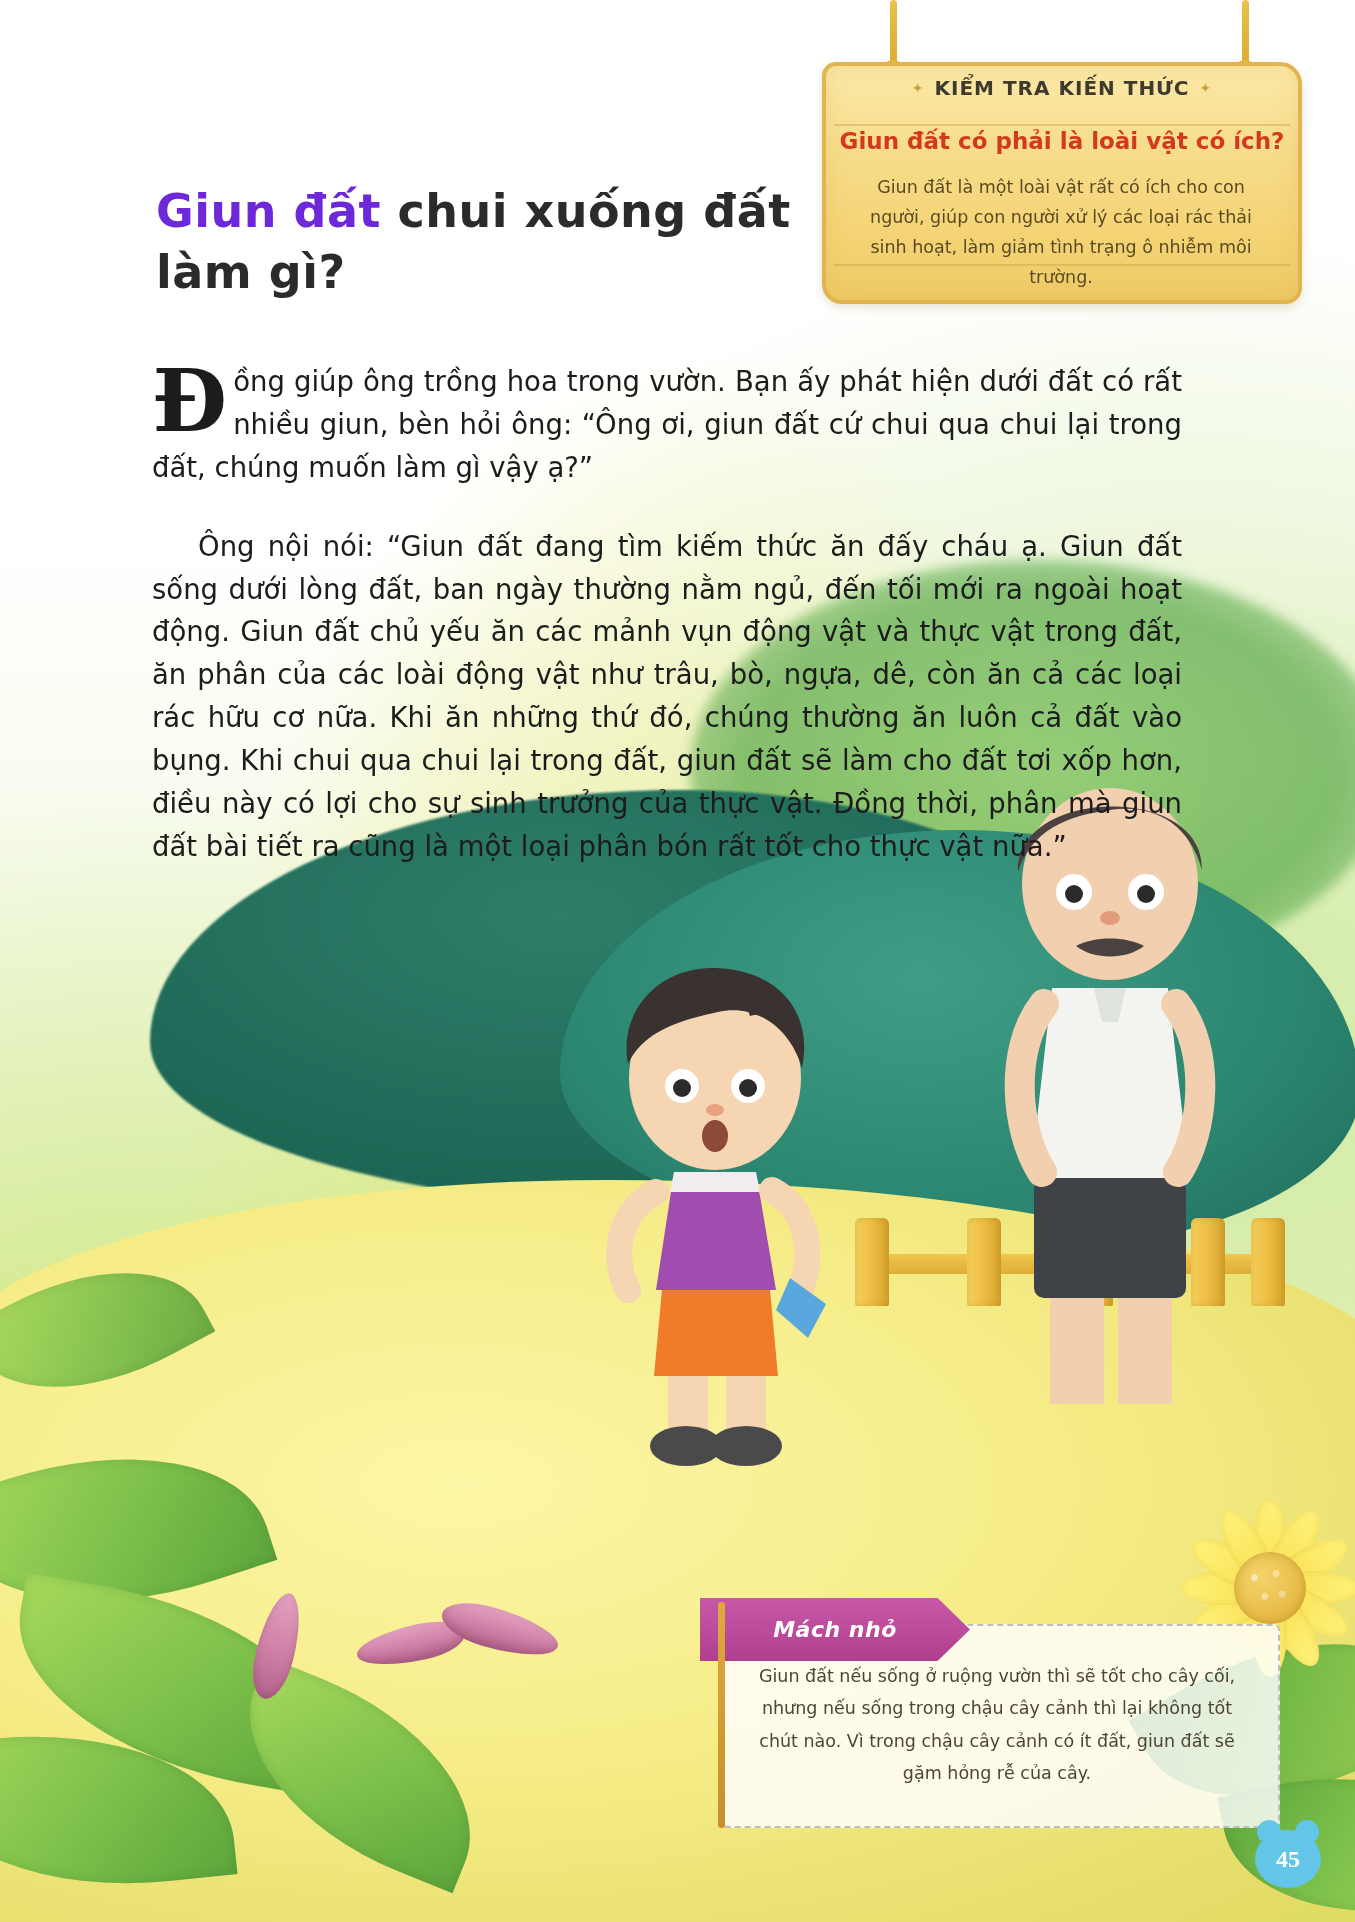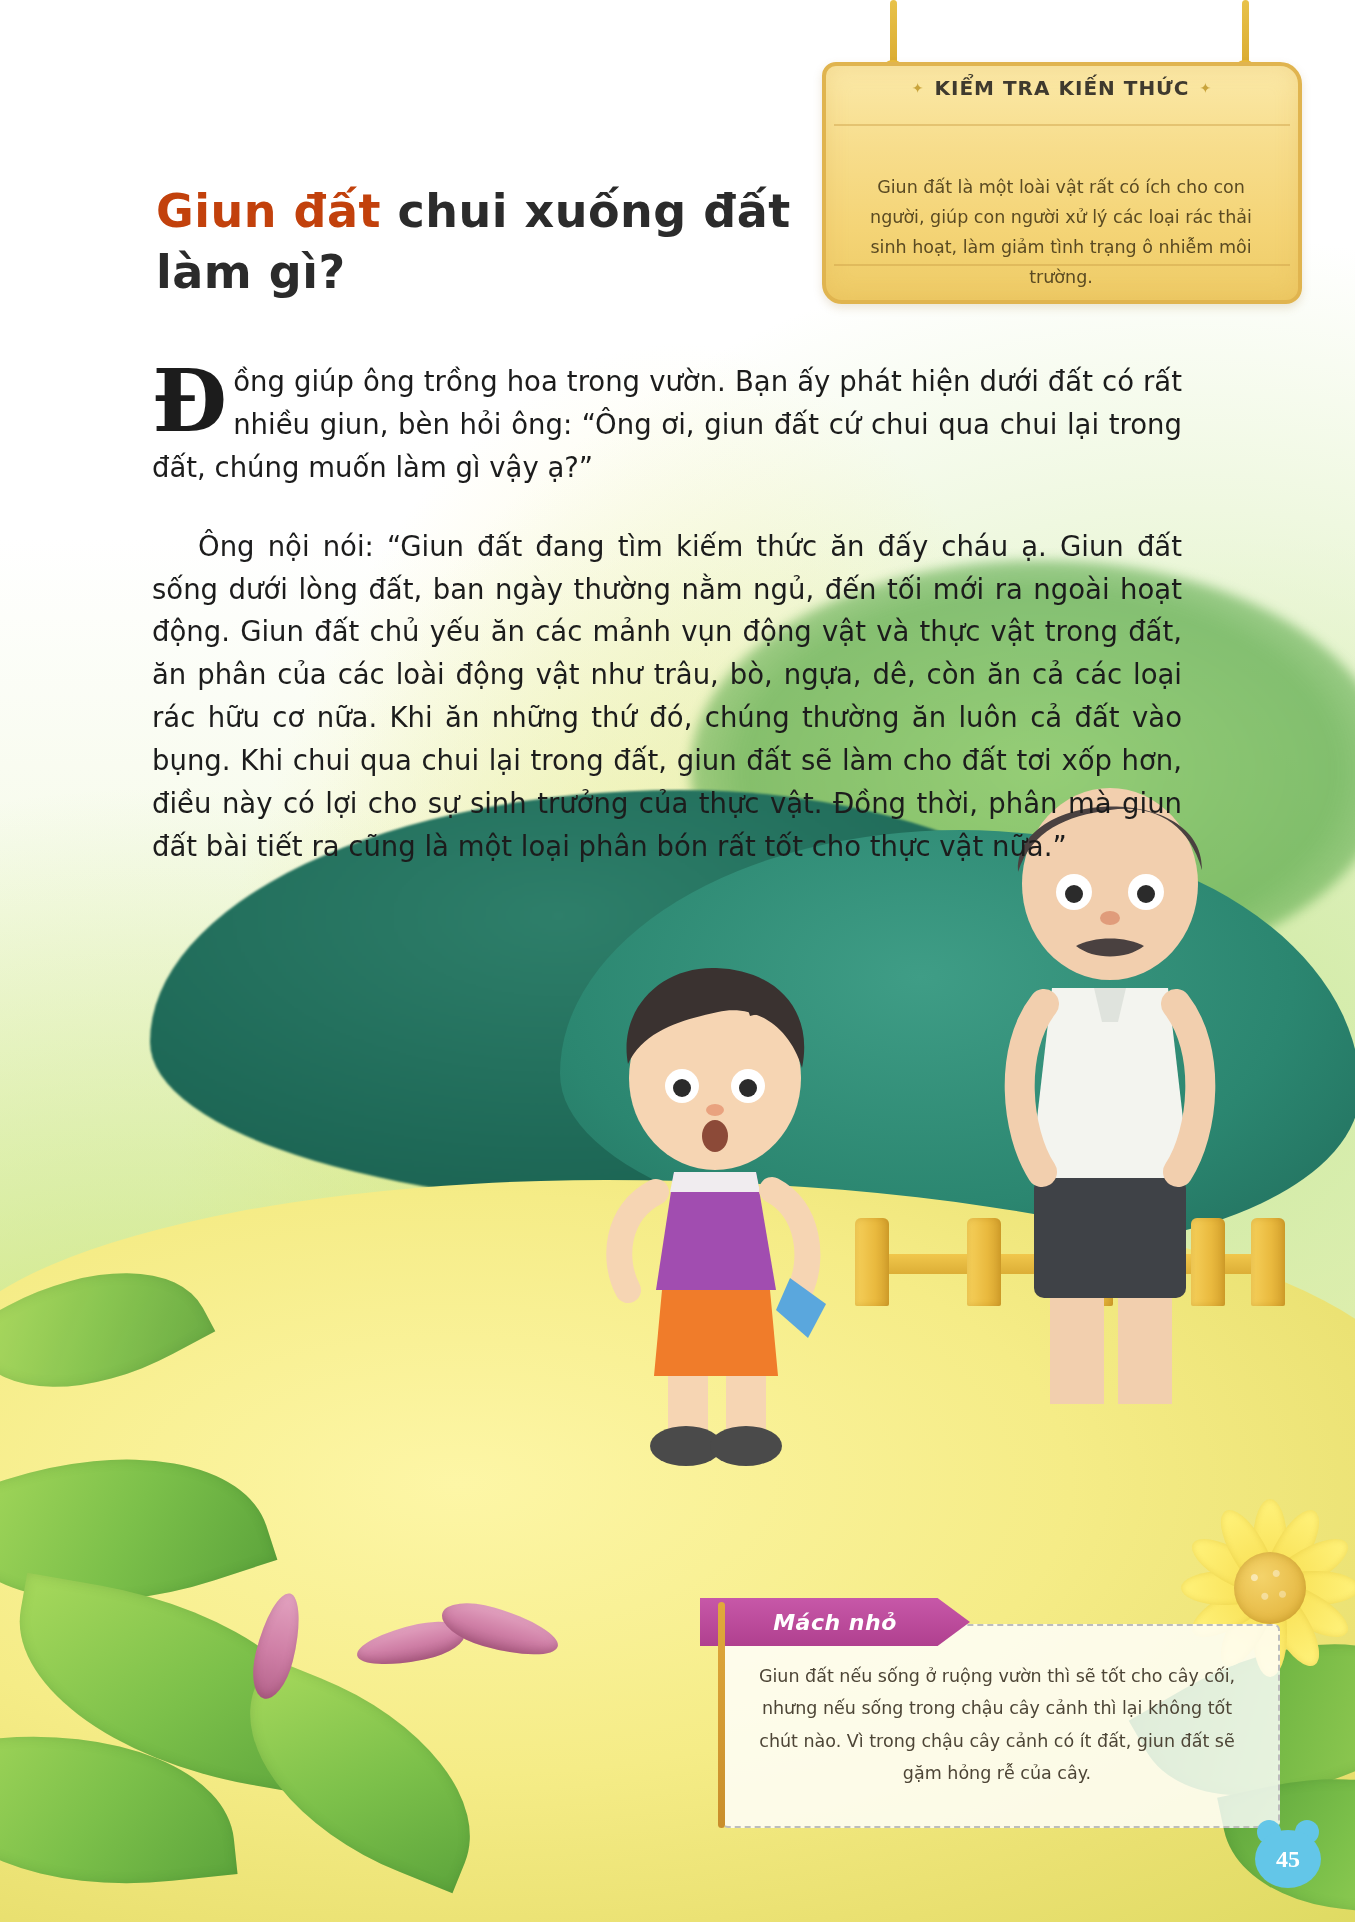--- a/index.html
+++ b/index.html
@@ -121,21 +121,21 @@
   .boy { left: 600px; top: 960px; width: 230px; height: 520px; }
   .man { left: 990px; top: 760px; width: 240px; height: 680px; }
 
   
   .title {
     position: absolute; left: 156px; top: 150px; width: 640px;
     font-family: "DejaVu Sans", sans-serif;
     font-size: 46px; line-height: 1.32; font-weight: 700;
     color: #2b2b2b; letter-spacing: .5px;
   }
-  .title .hl { color: #c2410c; }
+  .title .hl { color: #6d28d9; }
 
   
   .body-text {
     position: absolute; left: 152px; top: 360px; width: 1030px;
     font-size: 27.5px; line-height: 1.56; color: #1c1c1c;
     text-align: justify;
   }
   .para { margin: 0 0 6px 0; }
   .para.p1 { width: 1030px; }
   .para.p2 { margin-top: 36px; }
@@ -191,21 +191,21 @@
   .sign-body {
     position: absolute; left: 56px; right: 58px; top: 172px;
     font-size: 17.5px; line-height: 1.72; color: #5a4a22; text-align: center;
   }
 
   
   .tip {
     position: absolute; left: 700px; top: 1598px; width: 580px; height: 230px;
   }
   .tip .banner {
-    position: absolute; left: 0; top: 0; width: 270px; height: 48px;
+    position: absolute; left: 0; top: 0; width: 270px; height: 63px;
     background: linear-gradient(180deg, #c758a8 0%, #b0408f 100%);
     display: flex; align-items: center; justify-content: center;
     color: #ffffff; font-size: 22px; font-style: italic; font-weight: 700;
     letter-spacing: .5px;
     clip-path: polygon(0 0, 88% 0, 100% 50%, 88% 100%, 0 100%);
     z-index: 2;
   }
   .tip .box {
     position: absolute; left: 22px; top: 26px; right: 0; bottom: 0;
     border: 2px dashed #bdbdbd; border-radius: 6px;
@@ -347,20 +347,21 @@
   <div class="rope r1"></div>
   <div class="rope r2"></div>
   <div class="ring g1"></div>
   <div class="ring g2"></div>
   <div class="plank"></div>
   <div class="sign-header">
     <span class="star">✦</span>
     <span>KIỂM TRA KIẾN THỨC</span>
     <span class="star">✦</span>
   </div>
+  <div class="sign-q">Giun đất có phải là loài vật có ích?</div>
   <div class="sign-body">Giun đất là một loài vật rất có ích cho con người, giúp con người xử lý các loại rác thải sinh hoạt, làm giảm tình trạng ô nhiễm môi trường.</div>
 </div>
 
 <div class="tip">
   <div class="box"></div>
   <div class="pole"></div>
   <div class="banner">Mách nhỏ</div>
   <div class="box-text">Giun đất nếu sống ở ruộng vườn thì sẽ tốt cho cây cối, nhưng nếu sống trong chậu cây cảnh thì lại không tốt chút nào. Vì trong chậu cây cảnh có ít đất, giun đất sẽ gặm hỏng rễ của cây.</div>
 </div>
 

